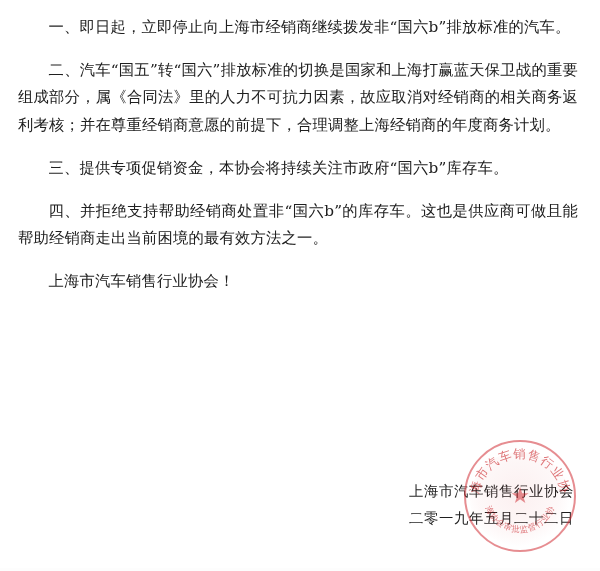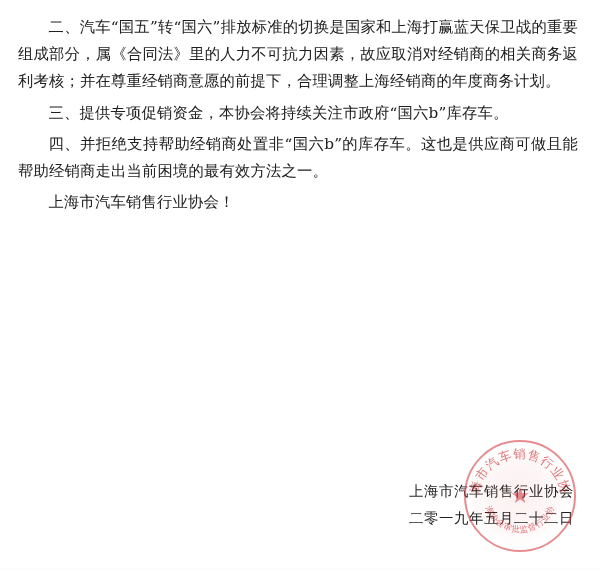--- a/index.html
+++ b/index.html
@@ -28,21 +28,21 @@
     text-align: justify;
     text-justify: inter-ideograph;
     letter-spacing: 0.2px;
     color: #202020;
   }
   .para {
     margin: 0;
     text-indent: 2em;
   }
   .para + .para {
-    margin-top: 4px;
+    margin-top: 16px;
   }
   .signature {
     position: absolute;
     right: 26px;
     top: 478px;
     width: 250px;
     text-align: right;
     font-size: 14.4px;
     line-height: 27px;
     letter-spacing: 0.6px;
@@ -120,20 +120,21 @@
     height: 3px;
     background: #fdfdfd;
   }
 </style>
 </head>
 <body>
 
 <div class="page">
 
   <div class="body-text">
+    <p class="para">一、即日起，立即停止向上海市经销商继续拨发非“国六b”排放标准的汽车。</p>
     <p class="para">二、汽车“国五”转“国六”排放标准的切换是国家和上海打赢蓝天保卫战的重要组成部分，属《合同法》里的人力不可抗力因素，故应取消对经销商的相关商务返利考核；并在尊重经销商意愿的前提下，合理调整上海经销商的年度商务计划。</p>
     <p class="para">三、提供专项促销资金，本协会将持续关注市政府“国六b”库存车。</p>
     <p class="para">四、并拒绝支持帮助经销商处置非“国六b”的库存车。这也是供应商可做且能帮助经销商走出当前困境的最有效方法之一。</p>
     <p class="para">上海市汽车销售行业协会！</p>
   </div>
 
   <div class="signature">
     <span class="sig-line">上海市汽车销售行业协会</span>
     <span class="sig-line">二零一九年五月二十二日</span>
   </div>

